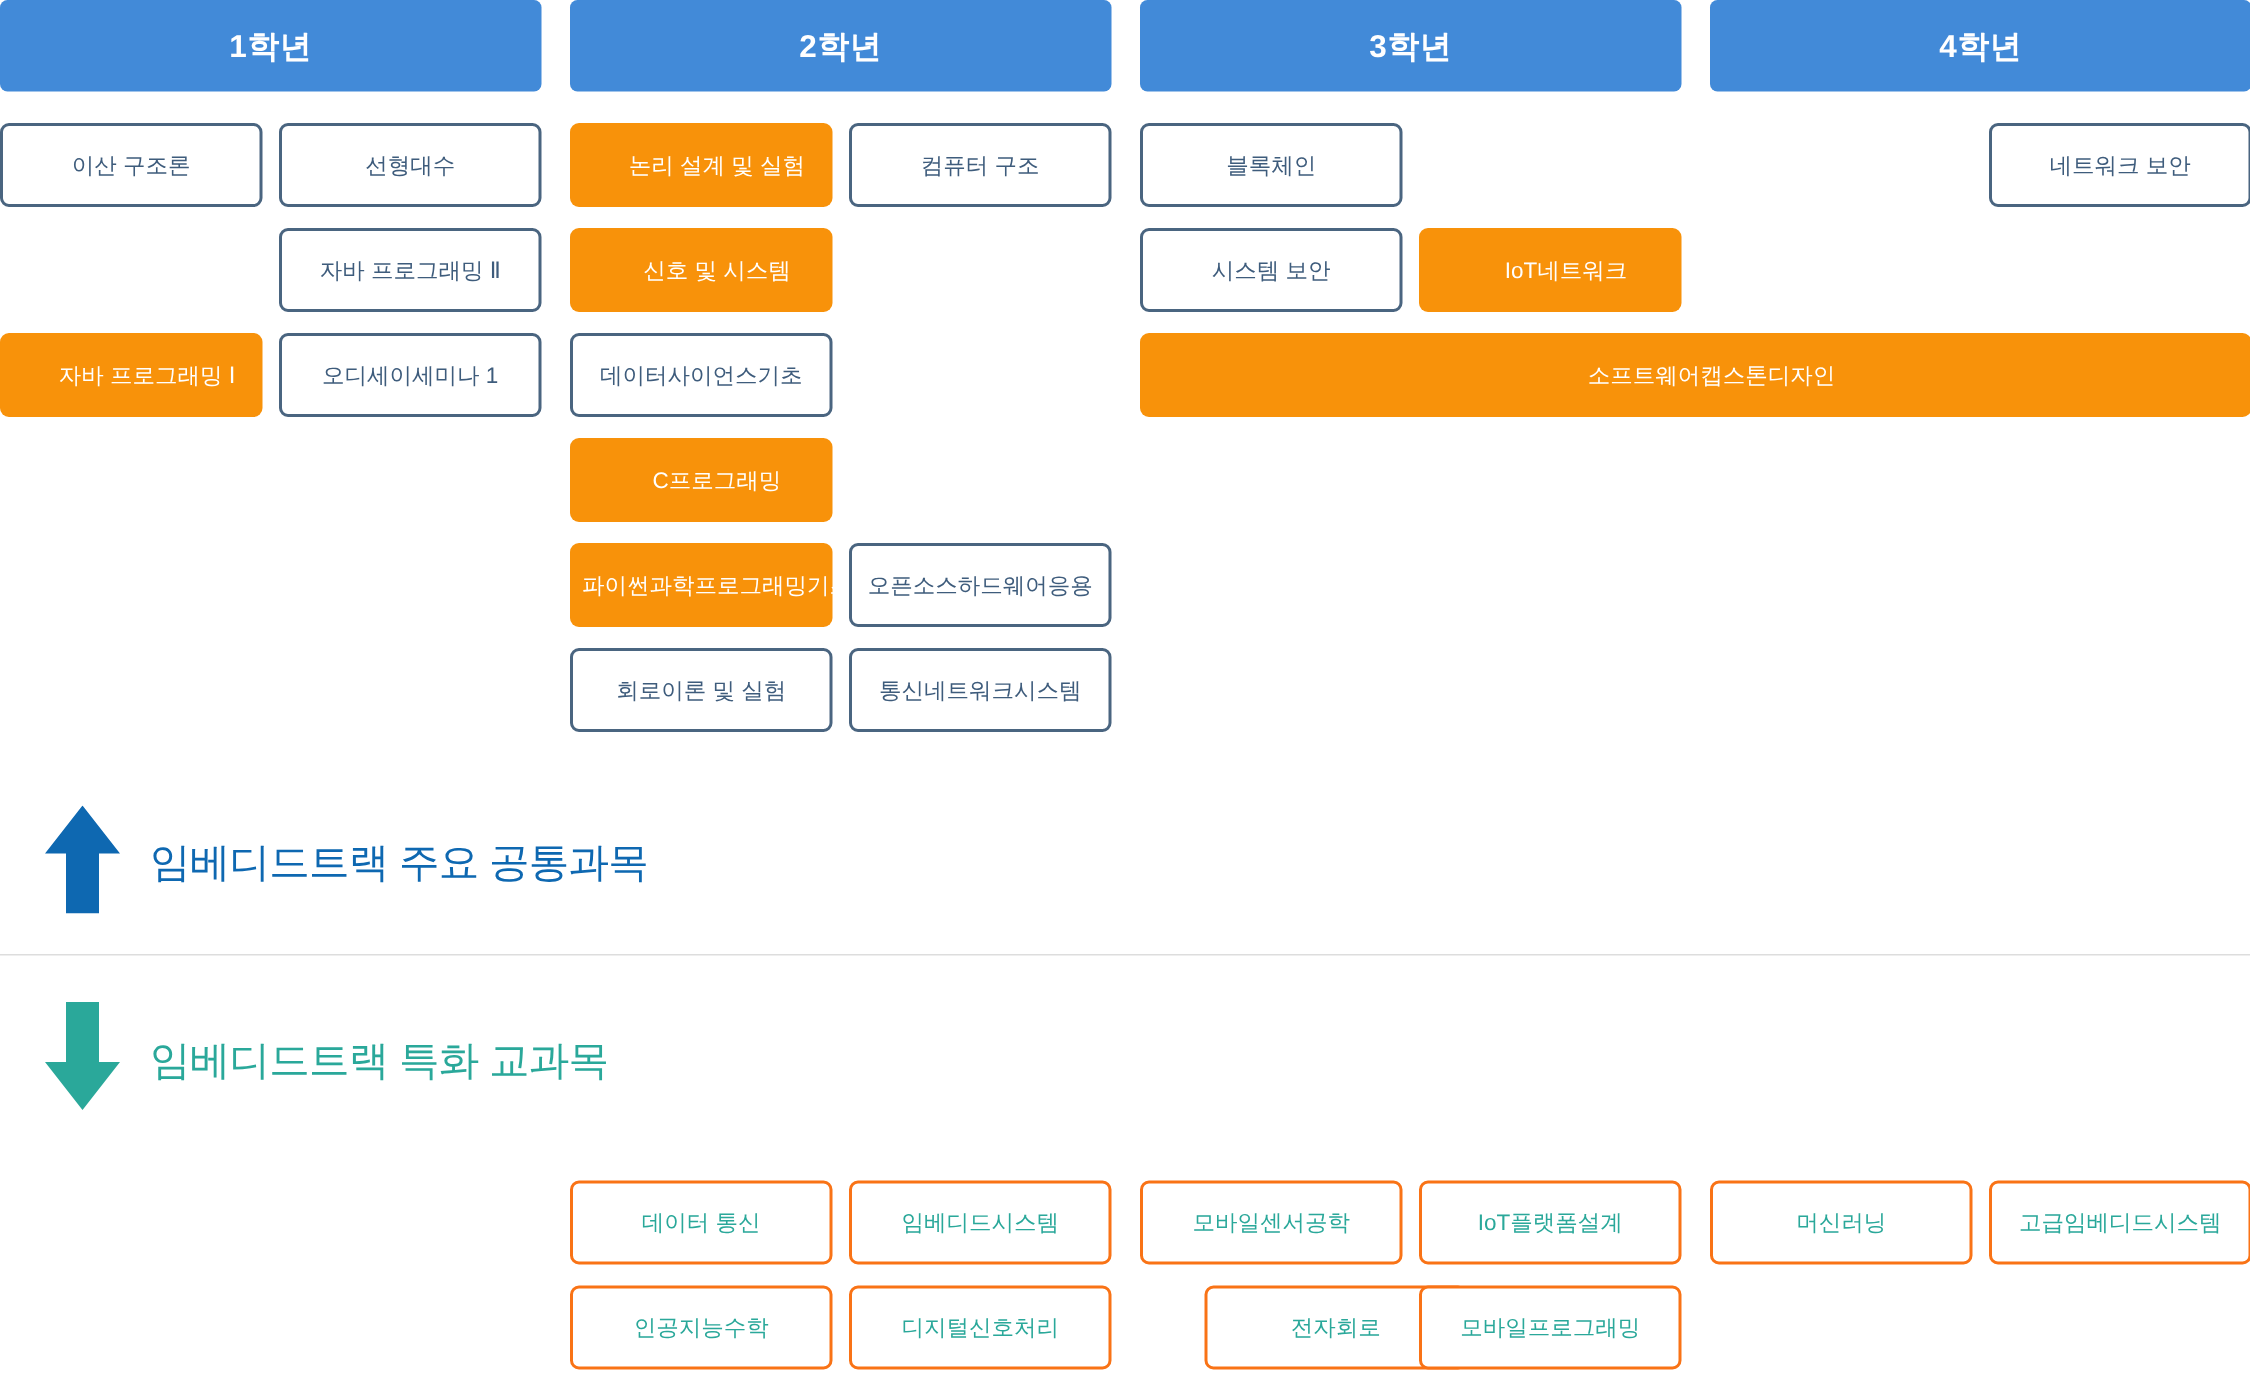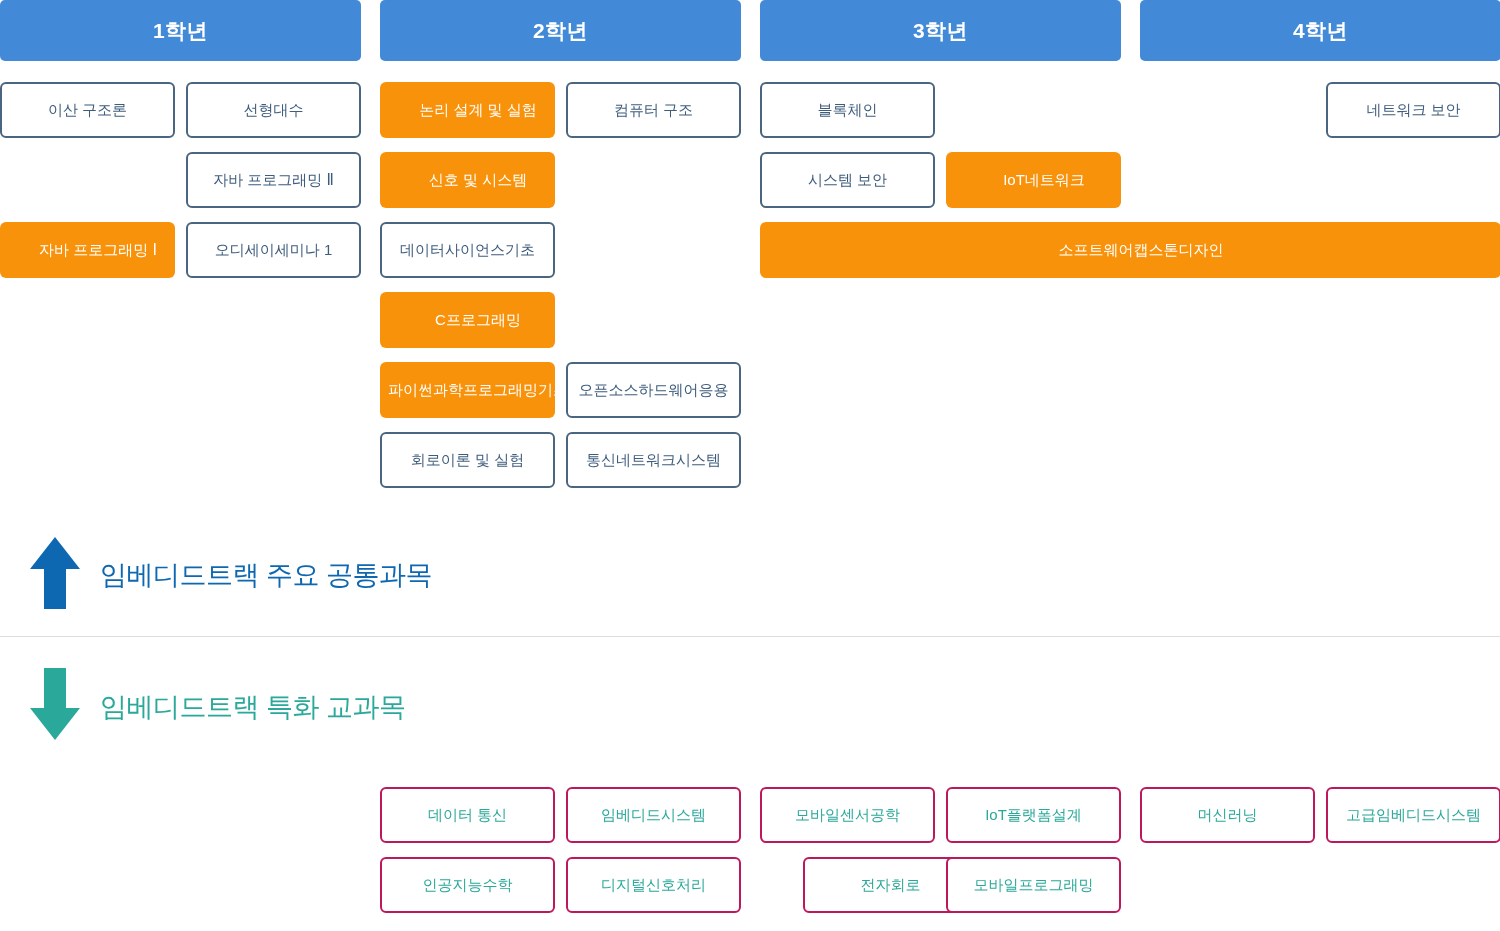--- a/index.html
+++ b/index.html
@@ -25,21 +25,21 @@
     display: flex; align-items: center; justify-content: center;
     font-size: 15px; white-space: nowrap; text-align: center;
   }
   .course.white {
     background: #ffffff; border: 2px solid #4A6580; color: #3E5C7C;
   }
   .course.orange {
     background: #F8920A; border: none; color: #ffffff; padding-left: 21px;
   }
   .course.teal {
-    background: #ffffff; border: 2px solid #be185d; color: #2AA89A;
+    background: #ffffff; border: 2px solid #f97316; color: #2AA89A;
   }
   .course.wide { width: 741px; }
 
   .legend-arrow { position: absolute; left: 30px; width: 50px; height: 72px; }
   .legend-title {
     position: absolute; left: 100px;
     font-size: 27px; font-weight: 400; letter-spacing: -0.5px;
     white-space: nowrap;
   }
   .legend-title.blue { color: #0E68B1; }

